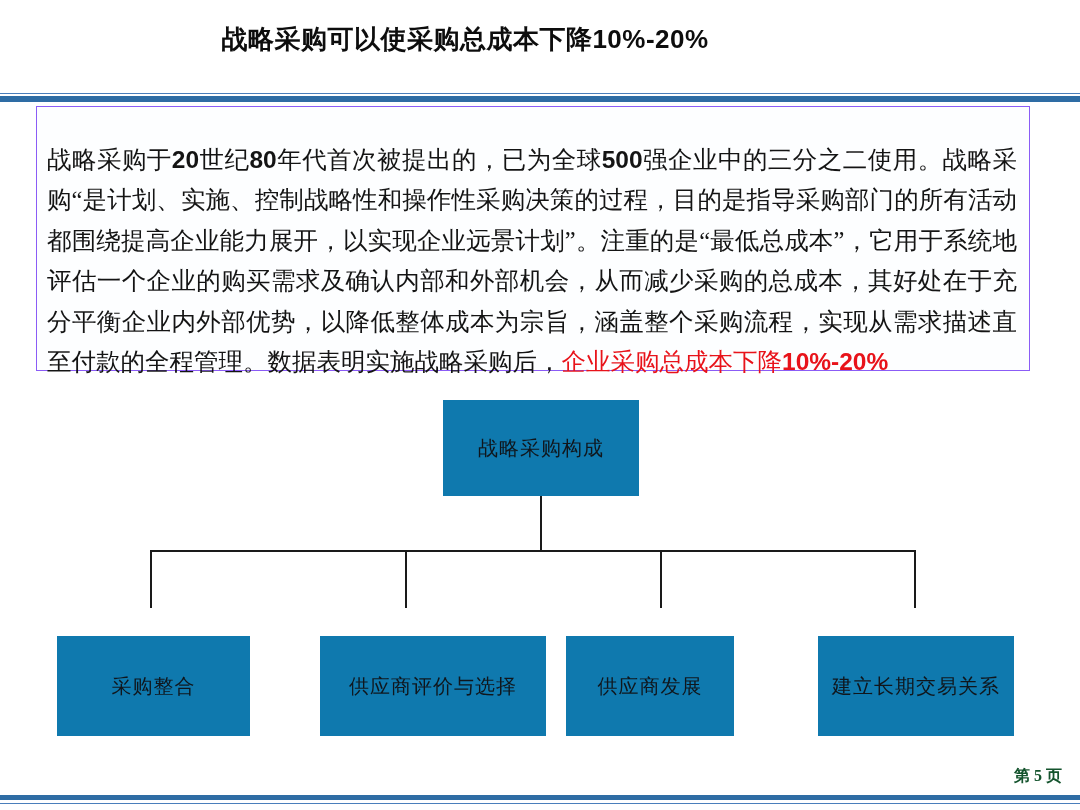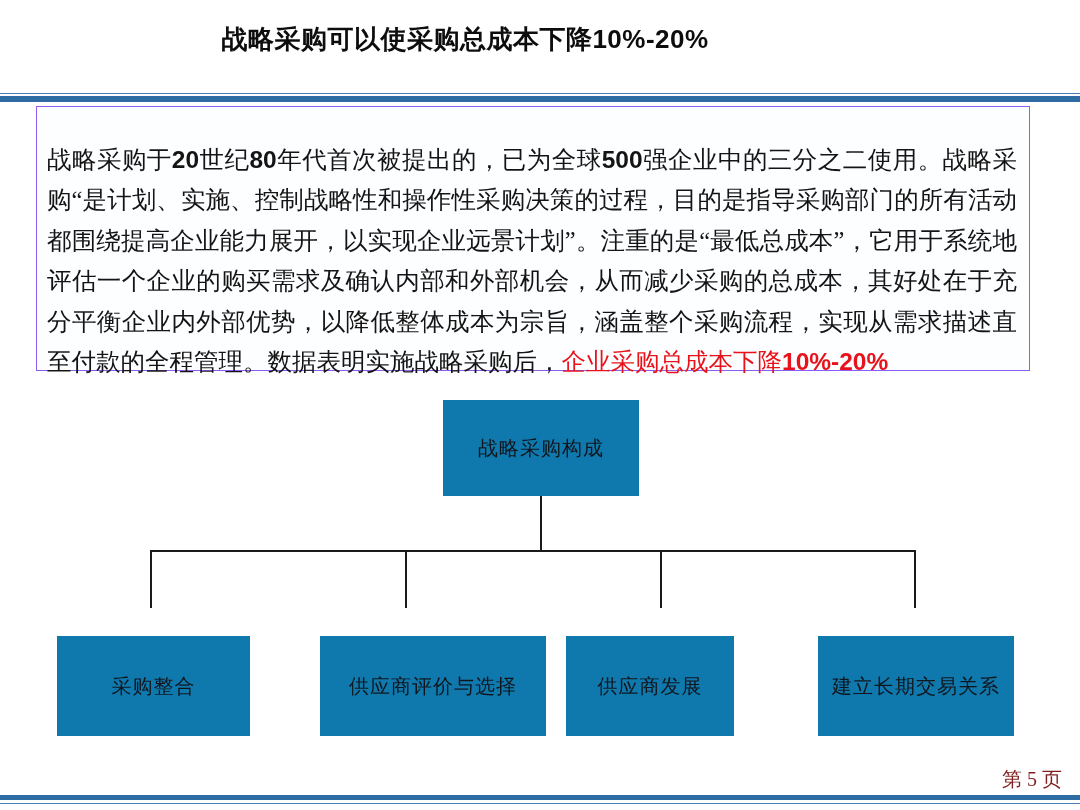--- a/index.html
+++ b/index.html
@@ -132,23 +132,24 @@
   .conn-drop-1    { left: 405px; top: 550px;  width: 2px;   height: 58px; }
   .conn-drop-2    { left: 660px; top: 550px;  width: 2px;   height: 58px; }
   .conn-drop-3    { left: 914px; top: 550px;  width: 2px;   height: 58px; }
 
   
   .page-number {
     position: absolute;
     right: 18px;
     top: 766px;
     font-family: "Liberation Serif", "DejaVu Serif", serif;
-    font-size: 20px;
-    color: #7f1d1d;
+    font-size: 16px;
+    color: #14532d;
     white-space: nowrap;
+    font-weight: bold;
   }
   .footer-rule-thick {
     position: absolute;
     left: 0;
     top: 795px;
     width: 1080px;
     height: 5px;
     background: #2e6ca4;
   }
   .footer-rule-thin {

